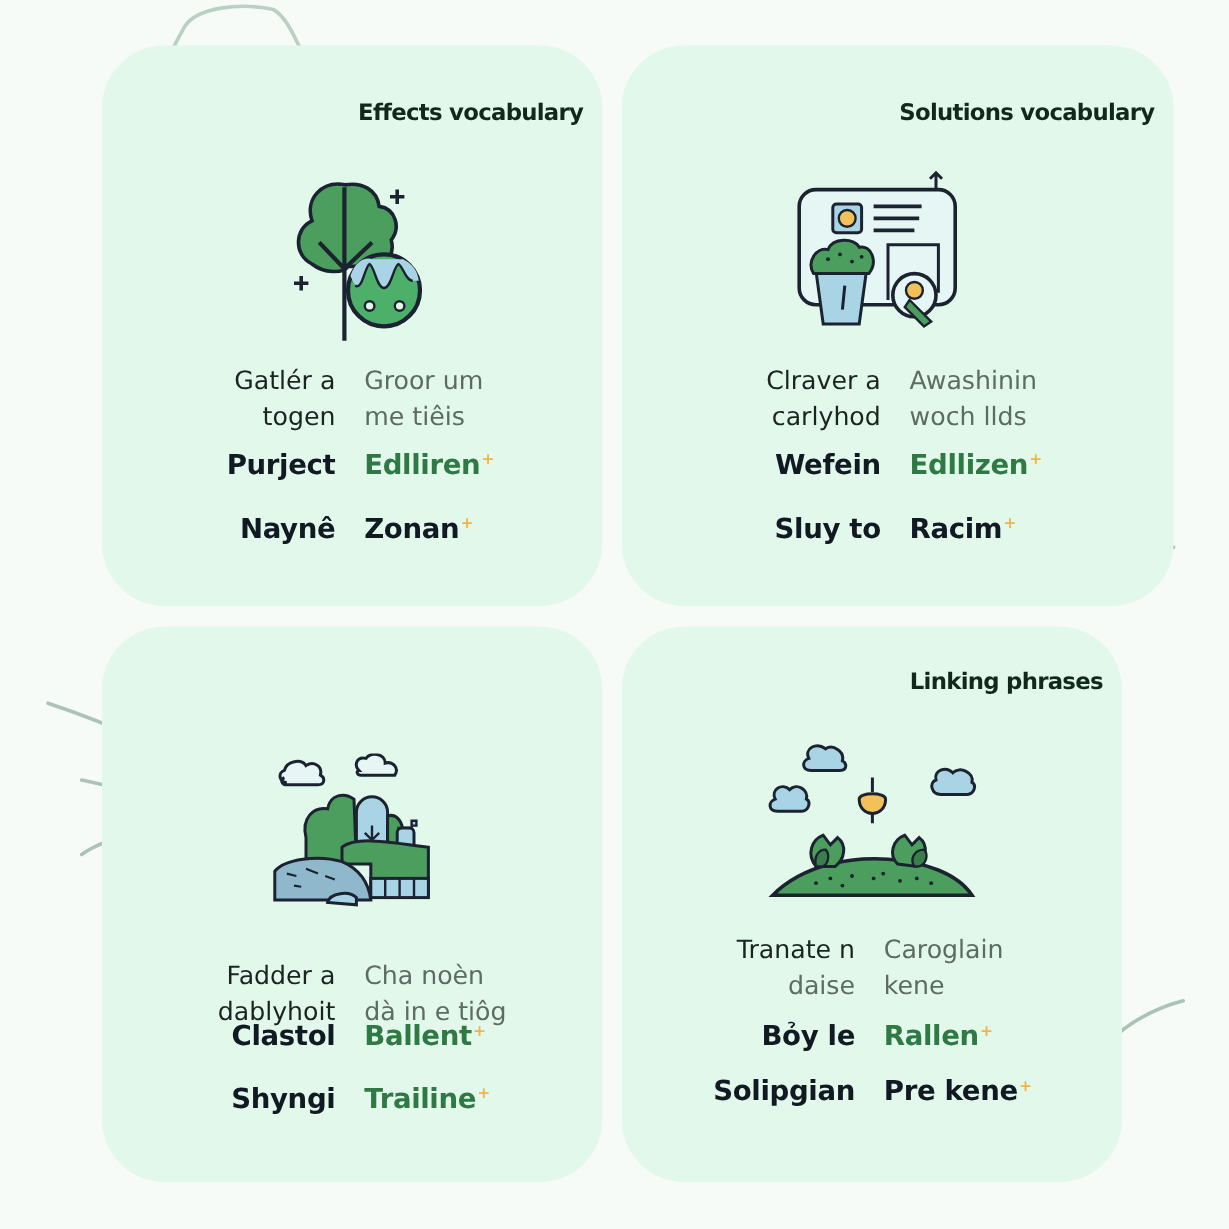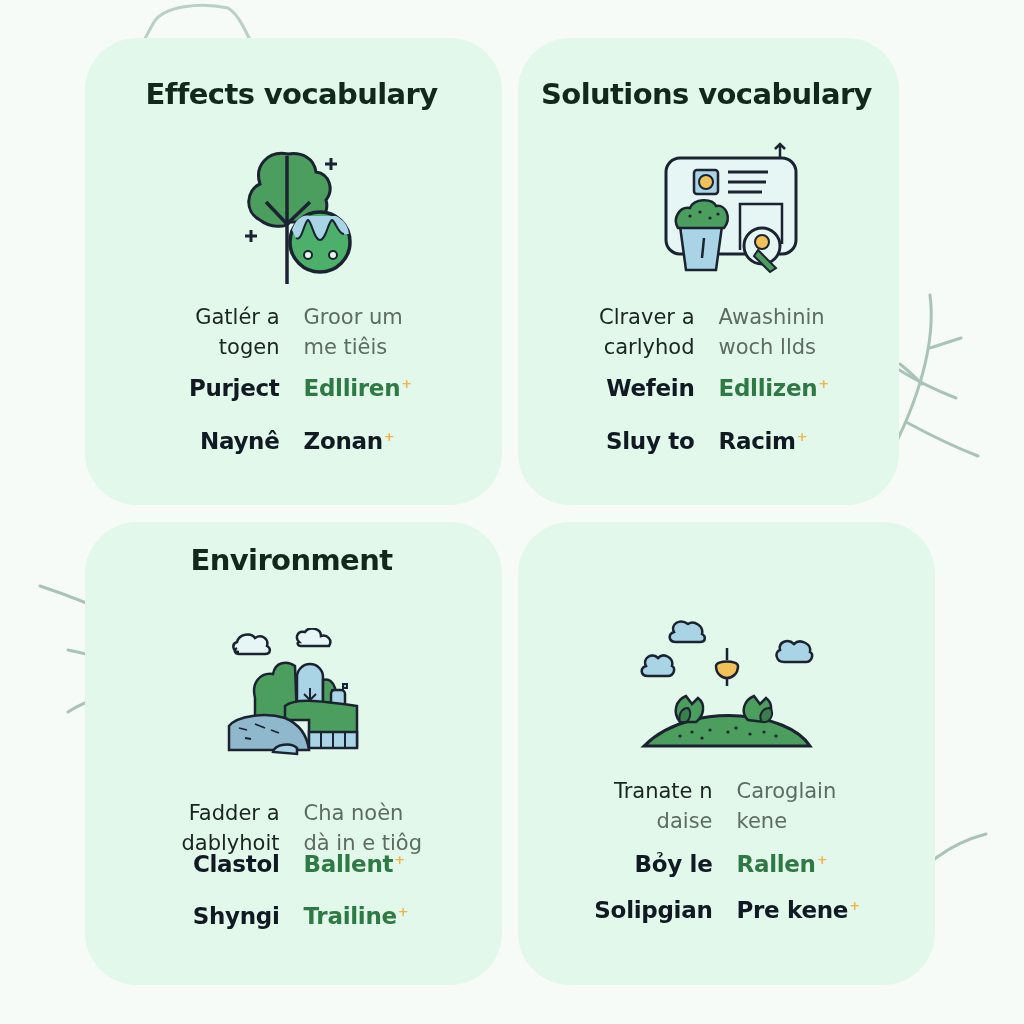--- a/index.html
+++ b/index.html
@@ -7,22 +7,22 @@
     width: 1024px; height: 1024px; position: relative; overflow: hidden;
     background: #f7fbf8;
     font-family: "DejaVu Sans", "Liberation Sans", sans-serif;
   }
   .card {
     position: absolute;
     background: #e2f8eb;
     border-radius: 52px;
   }
   .card-title {
-    position: absolute; left: 0; right: 4px; text-align: center;
-    font-weight: bold; color: #10291a; font-size: 29px; line-height: 37px;
+    position: absolute; left: 0; right: 16px; text-align: right;
+    font-weight: bold; color: #10291a; font-size: 19px; line-height: 37px;
     letter-spacing: -0.6px;
   }
   .icon-wrap { position: absolute; }
   .row { position: absolute; left: 0; right: 0; height: 1px; }
   .cell-left {
     position: absolute; right: calc(50% + 14px); text-align: right; white-space: nowrap;
   }
   .cell-right {
     position: absolute; left: calc(50% + 10px); text-align: left; white-space: nowrap;
   }
@@ -80,21 +80,21 @@
   <div class="row" style="top:335px;">
     <div class="cell-left bold">Purject</div>
     <div class="cell-right bold green"><span>Edlliren</span><span class="spark">+</span></div>
   </div>
   <div class="row" style="top:388px;">
     <div class="cell-left bold">Naynê</div>
     <div class="cell-right bold"><span>Zonan</span><span class="spark">+</span></div>
   </div>
 </div>
 
-<div class="card" style="left:518px;top:38px;width:381px;height:467px;">
+<div class="card" style="left:518px;top:38px;width:417px;height:467px;padding-left:43px;">
   <div class="card-title" style="top:38px;">Solutions vocabulary</div>
   <div class="icon-wrap" style="left:144px;top:102px;">
     <svg width="140" height="135" viewBox="0 0 140 135">
       <rect x="4" y="18" width="130" height="96" rx="14" fill="#e6f6f4" stroke="#1b2330" stroke-width="3"></rect>
       <path d="M118 18 v-14 M113 9 l5 -5 l5 5" fill="none" stroke="#1b2330" stroke-width="2.5"></path>
       <rect x="32" y="30" width="24" height="24" rx="3" fill="#a8d4e6" stroke="#1b2330" stroke-width="2.5"></rect>
       <circle cx="44" cy="42" r="7" fill="#f2c15a" stroke="#1b2330" stroke-width="2"></circle>
       <path d="M66 32 h40 M66 42 h38 M66 52 h34" stroke="#1b2330" stroke-width="3"></path>
       <path d="M78 110 v-46 h42 v40" fill="#e6f6f4" stroke="#1b2330" stroke-width="2.5"></path>
       <path d="M18 86 l6 44 h30 l6 -44 z" fill="#a8d4e6" stroke="#1b2330" stroke-width="2.5"></path>
@@ -118,21 +118,21 @@
     <div class="cell-right bold green"><span>Edllizen</span><span class="spark">+</span></div>
   </div>
   <div class="row" style="top:388px;">
     <div class="cell-left bold">Sluy to</div>
     <div class="cell-right bold"><span>Racim</span><span class="spark">+</span></div>
   </div>
 </div>
 
 <div class="card" style="left:85px;top:522px;width:417px;height:463px;">
   <div class="card-title" style="top:20px;">
-    <span>Environment</span><br>
+    <br>
   </div>
   <div class="icon-wrap" style="left:140px;top:106px;">
     <svg width="140" height="128" viewBox="0 0 140 128">
       <path d="M14 24 C 8 24, 6 16, 12 14 C 14 6, 26 4, 30 10 C 36 6, 44 10, 42 18 C 46 20, 46 26, 40 26 L 14 26 C 10 26, 8 22, 12 20" fill="#e6f6f4" stroke="#1b2330" stroke-width="2.5"></path>
       <path d="M74 14 C 70 10, 72 2, 80 4 C 84 -2, 96 0, 96 8 C 102 6, 108 12, 104 18 L 76 18 C 72 18, 72 14, 74 14 Z" fill="#e6f6f4" stroke="#1b2330" stroke-width="2.5"></path>
       <path d="M30 70 C 26 54, 36 44, 48 46 C 50 34, 62 32, 70 38 L 72 90 L 30 90 Z" fill="#4c9e5e" stroke="#1b2330" stroke-width="2.5"></path>
       <rect x="72" y="36" width="26" height="56" rx="13" fill="#a8d4e6" stroke="#1b2330" stroke-width="2.5"></rect>
       <path d="M85 60 v30 M85 72 l-6 -6 M85 72 l6 -6" stroke="#1b2330" stroke-width="2"></path>
       <path d="M98 52 C 104 50, 108 54, 110 60 L 110 90 L 98 90 Z" fill="#4c9e5e" stroke="#1b2330" stroke-width="2.5"></path>
       <path d="M106 66 h12 v-6 h4 v-4 h-4 v6 h-12" fill="#a8d4e6" stroke="#1b2330" stroke-width="2"></path>
@@ -153,20 +153,21 @@
     <div class="cell-left bold">Clastol</div>
     <div class="cell-right bold green"><span>Ballent</span><span class="spark">+</span></div>
   </div>
   <div class="row" style="top:379px;">
     <div class="cell-left bold">Shyngi</div>
     <div class="cell-right bold green"><span>Trailine</span><span class="spark">+</span></div>
   </div>
 </div>
 
 <div class="card" style="left:518px;top:522px;width:417px;height:463px;">
+  <div class="card-title" style="top:28px;">Linking phrases</div>
   <div class="icon-wrap" style="left:122px;top:98px;">
     <svg width="175" height="132" viewBox="0 0 175 132">
       <path d="M34 12 C 30 4, 40 -2, 48 4 C 54 0, 64 6, 62 14 C 66 16, 66 22, 60 22 L 36 22 C 28 22, 28 14, 34 12 Z" fill="#a8d4e6" stroke="#1b2330" stroke-width="2.5"></path>
       <path d="M6 46 C 2 38, 12 32, 18 38 C 24 32, 34 38, 32 46 C 36 48, 34 56, 28 56 L 8 56 C 0 56, 0 48, 6 46 Z" fill="#a8d4e6" stroke="#1b2330" stroke-width="2.5"></path>
       <path d="M140 30 C 138 22, 148 18, 154 24 C 160 18, 172 24, 170 32 C 174 34, 172 42, 166 42 L 144 42 C 136 42, 134 32, 140 30 Z" fill="#a8d4e6" stroke="#1b2330" stroke-width="2.5"></path>
       <path d="M87 28 v12 M87 58 v8" stroke="#1b2330" stroke-width="2.5"></path>
       <path d="M76 46 C 76 40, 98 40, 98 46 C 98 54, 92 58, 87 58 C 82 58, 76 54, 76 46 Z" fill="#f2c15a" stroke="#1b2330" stroke-width="2.5"></path>
       <path d="M4 126 C 30 100, 70 94, 100 96 C 130 98, 158 108, 170 126 Z" fill="#4c9e5e" stroke="#1b2330" stroke-width="3"></path>
       <circle cx="40" cy="116" r="1.6" fill="#1b2330"></circle>
         <circle cx="52" cy="112" r="1.6" fill="#1b2330"></circle>

